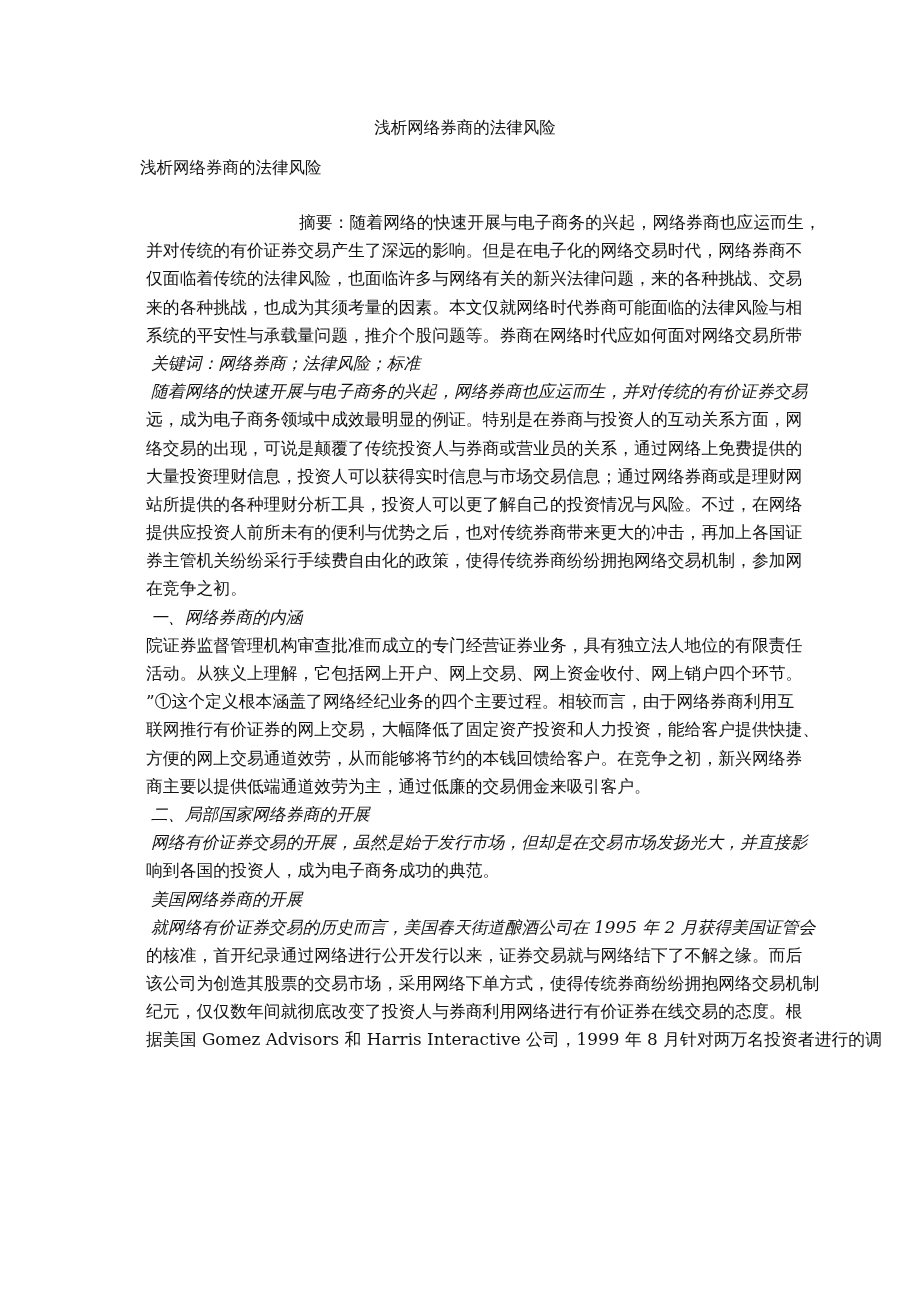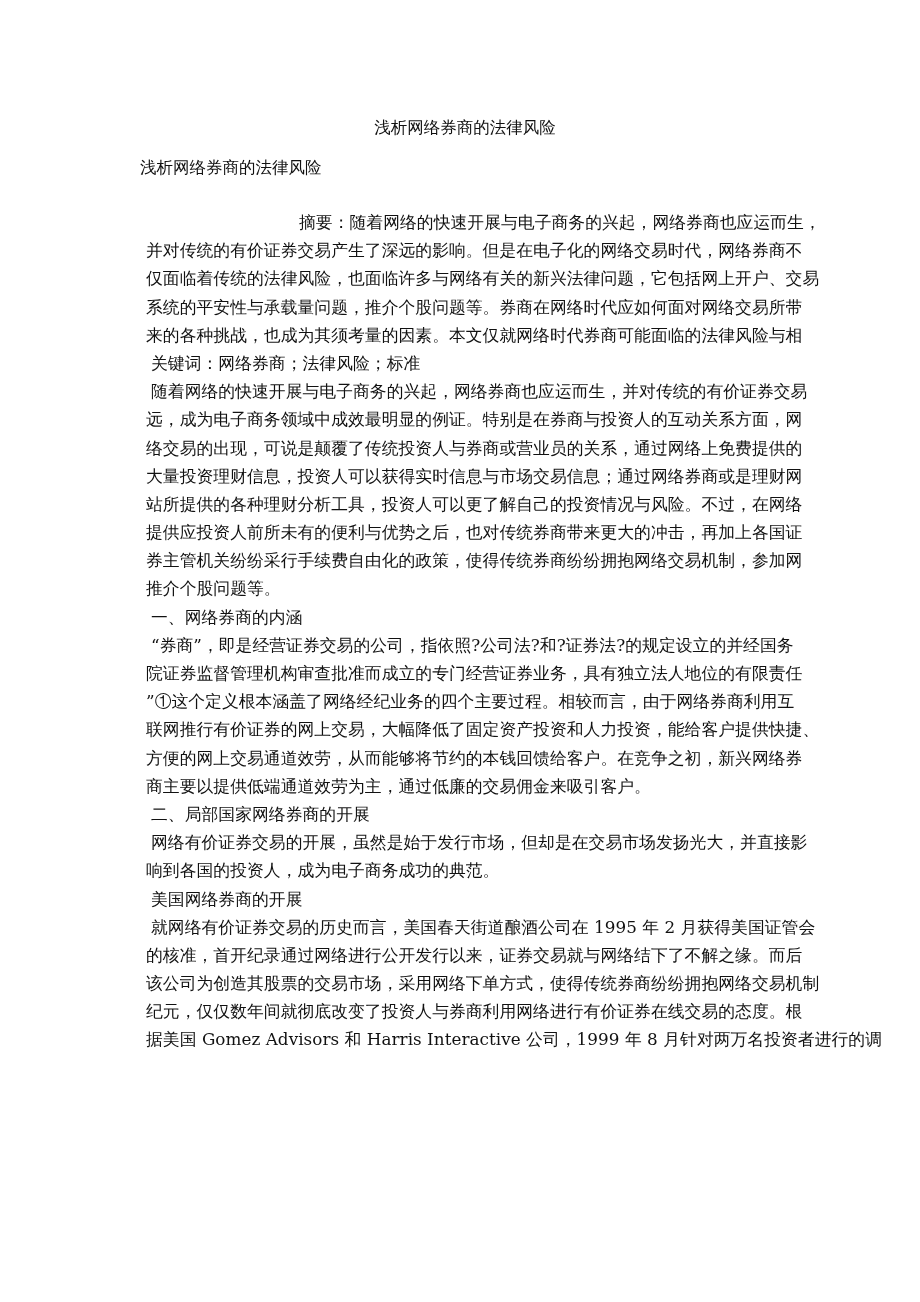--- a/index.html
+++ b/index.html
@@ -47,46 +47,46 @@
       margin-left: 6px;
     }
     .line {
       height: 28.2px;
       line-height: 28.2px;
       font-size: 16.8px;
       white-space: nowrap;
       letter-spacing: 0.05px;
     }
     .line.indent-abstract { padding-left: 153px; }
-    .line.indent-small { padding-left: 5px; }
+    .line.indent-small { padding-left: 5px; font-style: italic; }
   </style>
 </head>
 <body>
 
 <div class="page">
   <div class="doc-title">浅析网络券商的法律风险</div>
   <div class="doc-subtitle">浅析网络券商的法律风险</div>
   <div class="body" id="doc-body">
     <div class="line indent-abstract">摘要：随着网络的快速开展与电子商务的兴起，网络券商也应运而生，</div>
     <div class="line">并对传统的有价证券交易产生了深远的影响。但是在电子化的网络交易时代，网络券商不</div>
-    <div class="line">仅面临着传统的法律风险，也面临许多与网络有关的新兴法律问题，它包括网上开户、交易</div>
+    <div class="line">仅面临着传统的法律风险，也面临许多与网络有关的新兴法律问题，来的各种挑战、交易</div>
+    <div class="line">来的各种挑战，也成为其须考量的因素。本文仅就网络时代券商可能面临的法律风险与相</div>
     <div class="line">系统的平安性与承载量问题，推介个股问题等。券商在网络时代应如何面对网络交易所带</div>
-    <div class="line">来的各种挑战，也成为其须考量的因素。本文仅就网络时代券商可能面临的法律风险与相</div>
     <div class="line indent-small">关键词：网络券商；法律风险；标准</div>
     <div class="line indent-small">随着网络的快速开展与电子商务的兴起，网络券商也应运而生，并对传统的有价证券交易</div>
     <div class="line">远，成为电子商务领域中成效最明显的例证。特别是在券商与投资人的互动关系方面，网</div>
     <div class="line">络交易的出现，可说是颠覆了传统投资人与券商或营业员的关系，通过网络上免费提供的</div>
     <div class="line">大量投资理财信息，投资人可以获得实时信息与市场交易信息；通过网络券商或是理财网</div>
     <div class="line">站所提供的各种理财分析工具，投资人可以更了解自己的投资情况与风险。不过，在网络</div>
     <div class="line">提供应投资人前所未有的便利与优势之后，也对传统券商带来更大的冲击，再加上各国证</div>
     <div class="line">券主管机关纷纷采行手续费自由化的政策，使得传统券商纷纷拥抱网络交易机制，参加网</div>
-    <div class="line">推介个股问题等。</div>
+    <div class="line">在竞争之初。</div>
     <div class="line indent-small">一、网络券商的内涵</div>
-    <div class="line indent-small">“券商”，即是经营证券交易的公司，指依照?公司法?和?证券法?的规定设立的并经国务</div>
     <div class="line">院证券监督管理机构审查批准而成立的专门经营证券业务，具有独立法人地位的有限责任</div>
+    <div class="line">活动。从狭义上理解，它包括网上开户、网上交易、网上资金收付、网上销户四个环节。</div>
     <div class="line">”①这个定义根本涵盖了网络经纪业务的四个主要过程。相较而言，由于网络券商利用互</div>
     <div class="line">联网推行有价证券的网上交易，大幅降低了固定资产投资和人力投资，能给客户提供快捷、</div>
     <div class="line">方便的网上交易通道效劳，从而能够将节约的本钱回馈给客户。在竞争之初，新兴网络券</div>
     <div class="line">商主要以提供低端通道效劳为主，通过低廉的交易佣金来吸引客户。</div>
     <div class="line indent-small">二、局部国家网络券商的开展</div>
     <div class="line indent-small">网络有价证券交易的开展，虽然是始于发行市场，但却是在交易市场发扬光大，并直接影</div>
     <div class="line">响到各国的投资人，成为电子商务成功的典范。</div>
     <div class="line indent-small">美国网络券商的开展</div>
     <div class="line indent-small">就网络有价证券交易的历史而言，美国春天街道酿酒公司在 1995 年 2 月获得美国证管会</div>
     <div class="line">的核准，首开纪录通过网络进行公开发行以来，证券交易就与网络结下了不解之缘。而后</div>

